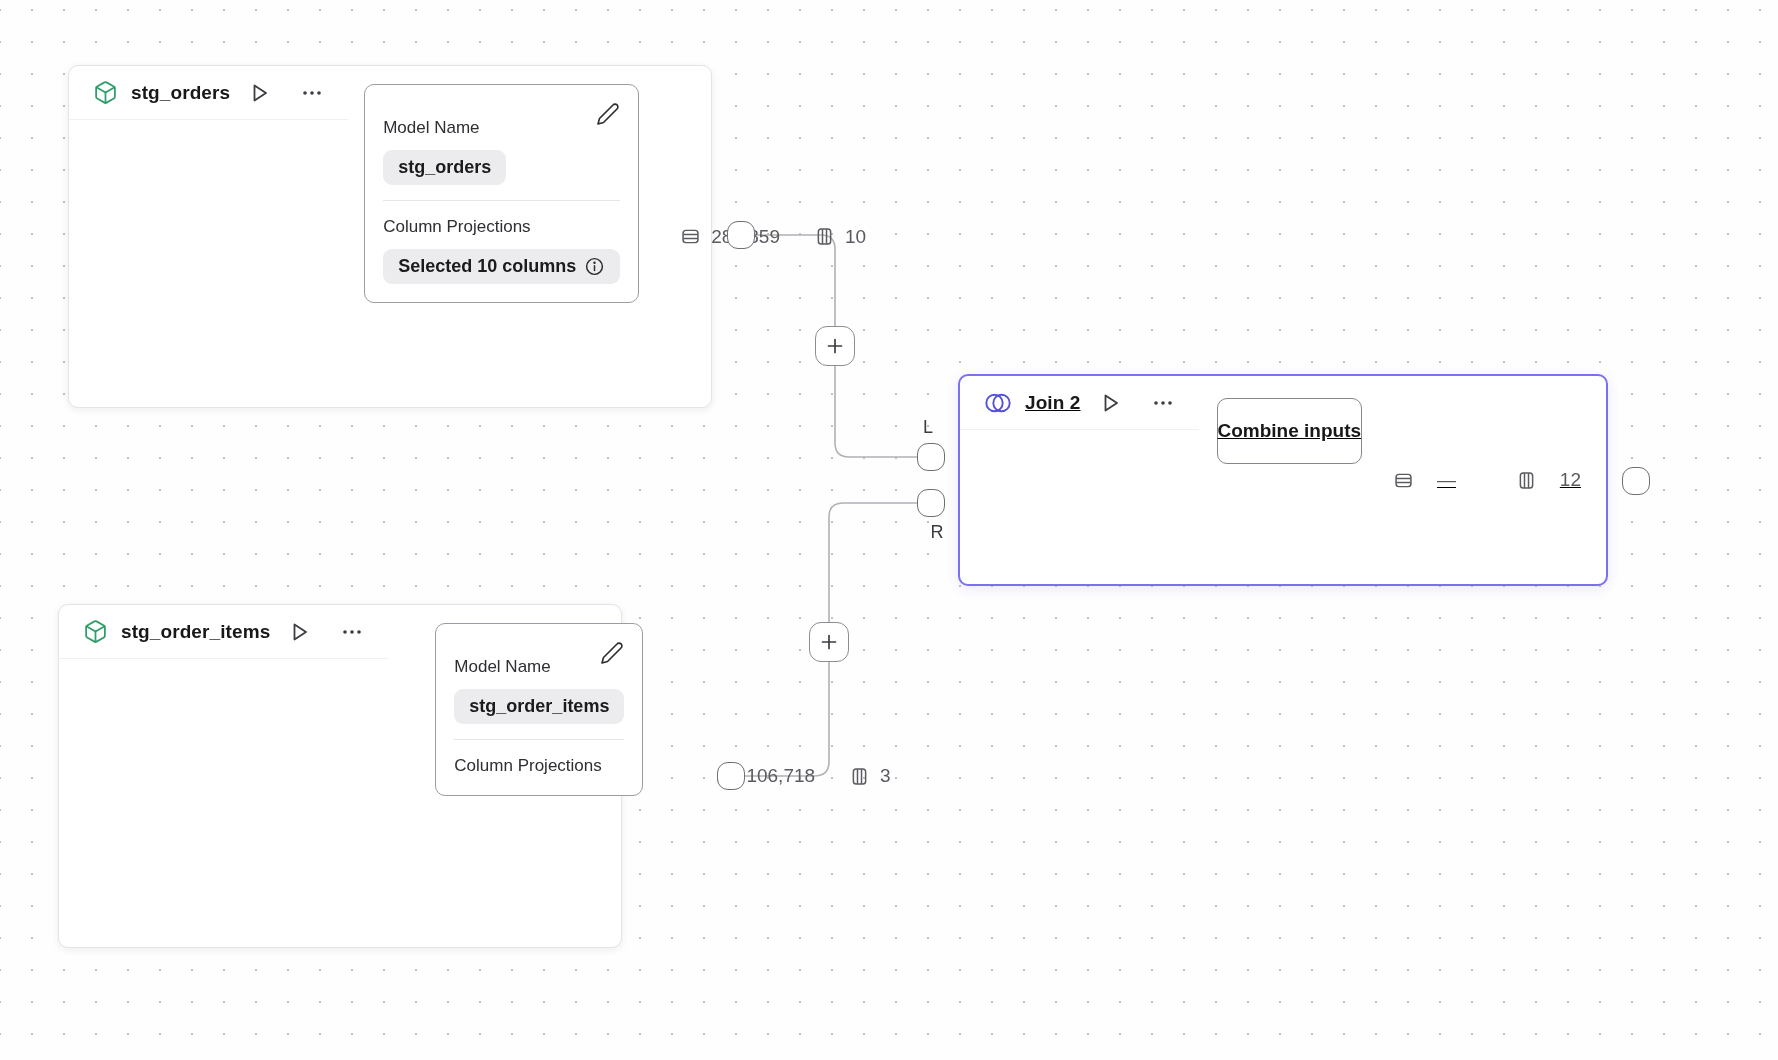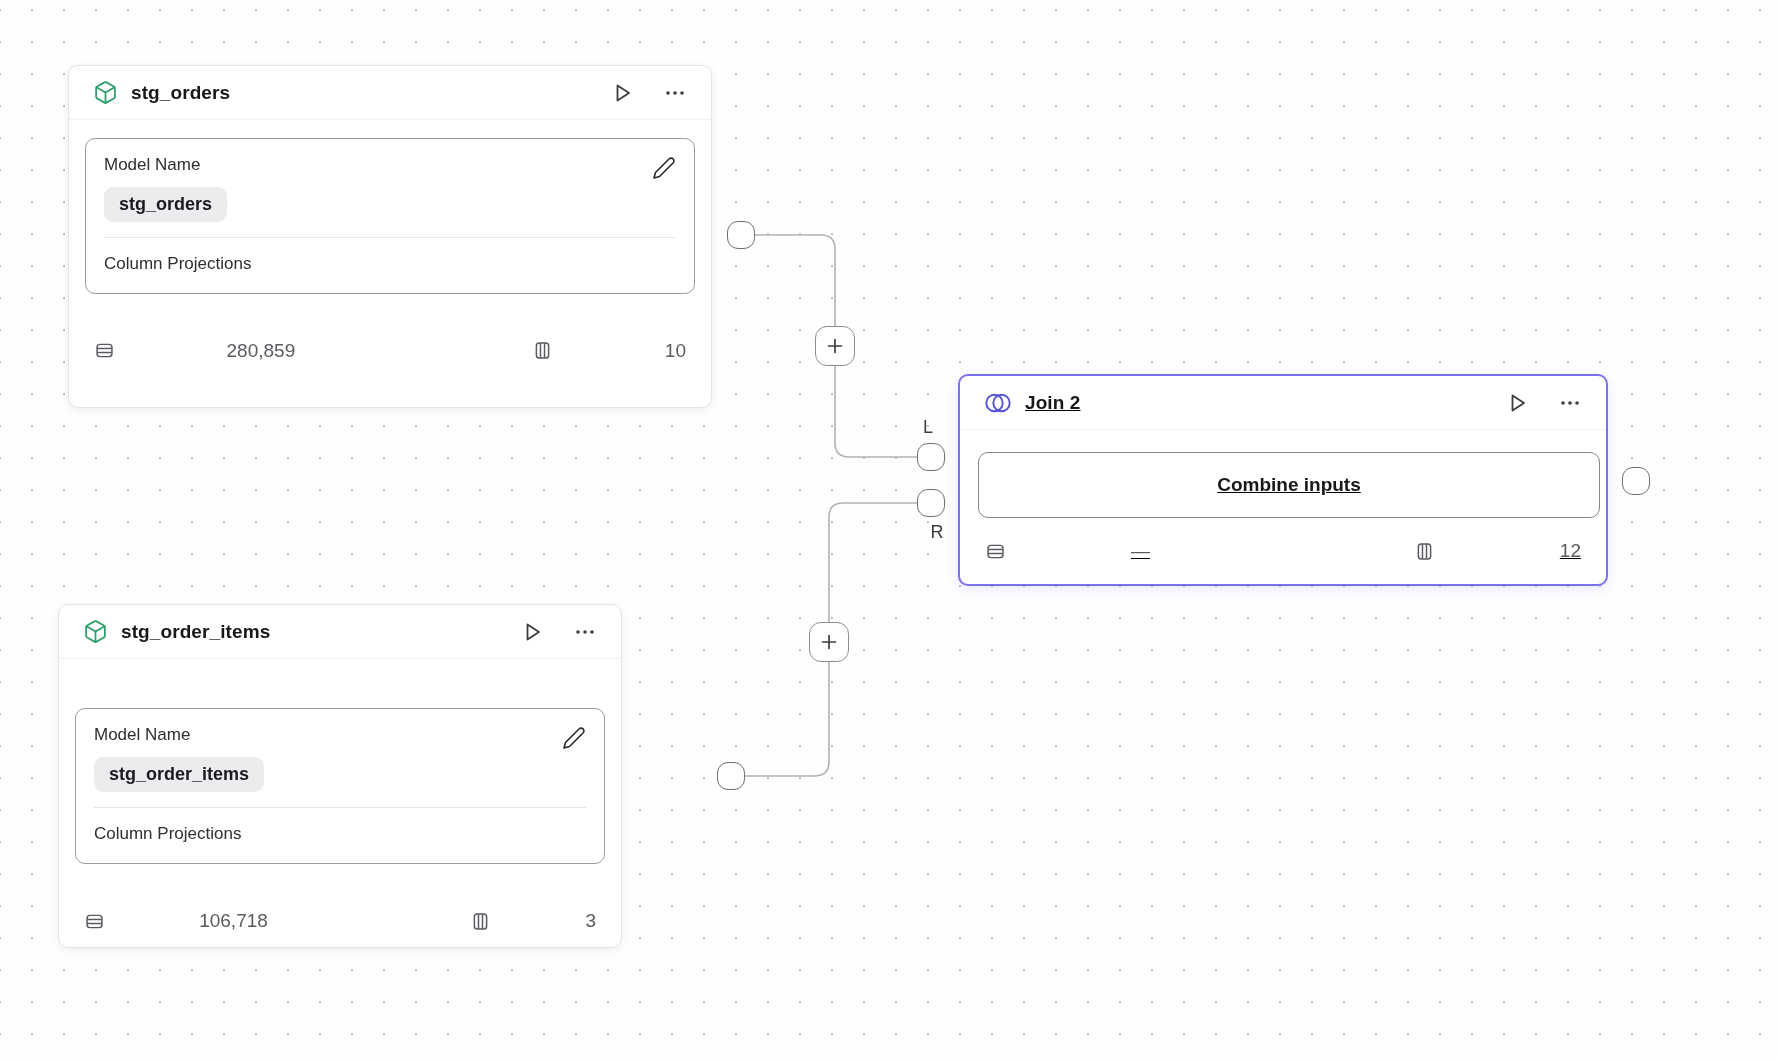--- a/index.html
+++ b/index.html
@@ -30,21 +30,21 @@
     stroke-width: 1.6;
   }
   .node {
     position: absolute;
     background: #ffffff;
     border: 1px solid #e4e4e8;
     border-radius: 10px;
     box-shadow: 0 2px 8px rgba(20,20,25,0.07);
     z-index: 2;
     display: flex;
-    flex-direction: column;
+    flex-direction: row;
   }
   .node-stg-orders   { left: 68px;  top: 65px;  width: 644px; height: 343px; }
   .node-stg-order-items { left: 58px; top: 604px; width: 564px; height: 344px; gap: 31px; }
   .node-join {
     left: 958px; top: 374px; width: 650px; height: 212px;
     border: 2px solid #7a70f0;
     box-shadow: 0 3px 12px rgba(108,98,240,0.14);
     text-decoration: underline;
   }
   .node-header {
@@ -69,21 +69,21 @@
     background: none; border: none; cursor: pointer;
     width: 32px; height: 32px;
     display: flex; align-items: center; justify-content: center;
     padding: 0;
   }
   .icon-btn + .icon-btn { margin-left: 8px; }
   .node-body { padding: 18px 16px 0 16px; }
   .field-card {
     border: 1.5px solid #9b9ba2;
     border-radius: 10px;
-    padding: 15px 18px 18px 18px;
+    padding: 32px 18px 18px 18px;
     position: relative;
     background: #ffffff;
   }
   .field-label {
     display: block;
     font-size: 17px;
     line-height: 22px;
     color: #2e2e33;
     font-weight: 400;
   }
@@ -228,20 +228,32 @@
             </svg>
           </span>
         </button>
         <div>
           <button class="chip">
             <span>stg_orders</span>
           </button>
         </div>
         <div class="field-divider"></div>
         <span class="field-label">Column Projections</span>
+        <div>
+          <button class="chip">
+            <span>Selected 10 columns</span>
+            <span>
+              <svg width="21" height="21" viewBox="0 0 24 24" fill="none" stroke="#2b2b30" stroke-width="1.7" stroke-linecap="round">
+                <circle cx="12" cy="12" r="9"></circle>
+                <line x1="12" y1="11" x2="12" y2="16.5"></line>
+                <circle cx="12" cy="7.6" r="0.6" fill="#2b2b30"></circle>
+              </svg>
+            </span>
+          </button>
+        </div>
       </div>
     </div>
     <div class="node-footer">
       <span>
         <svg width="21" height="21" viewBox="0 0 24 24" fill="none" stroke="#5a5a61" stroke-width="1.7" stroke-linejoin="round">
           <rect x="3.5" y="5" width="17" height="14" rx="3.2"></rect>
           <line x1="3.5" y1="9.7" x2="20.5" y2="9.7"></line>
           <line x1="3.5" y1="14.3" x2="20.5" y2="14.3"></line>
         </svg>
       </span>

